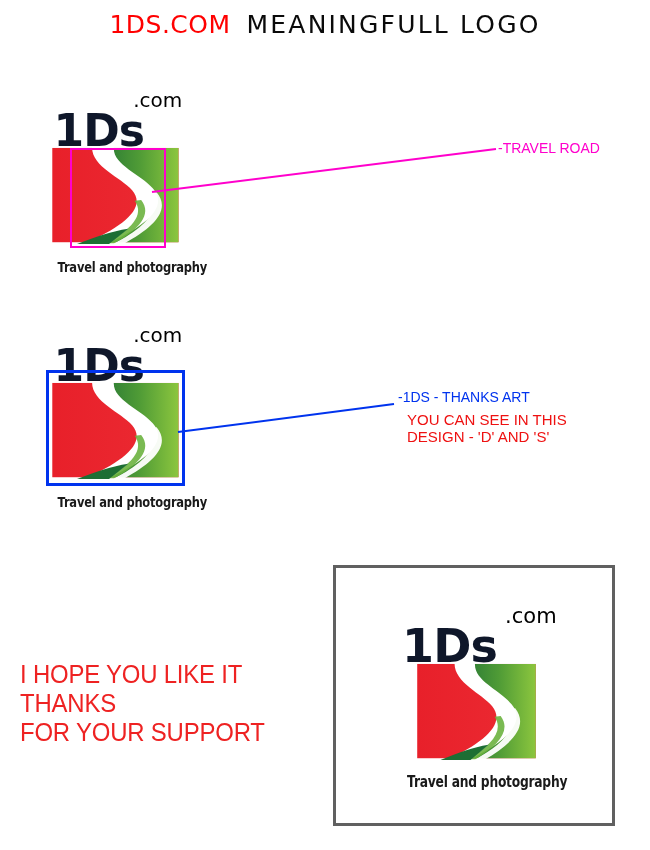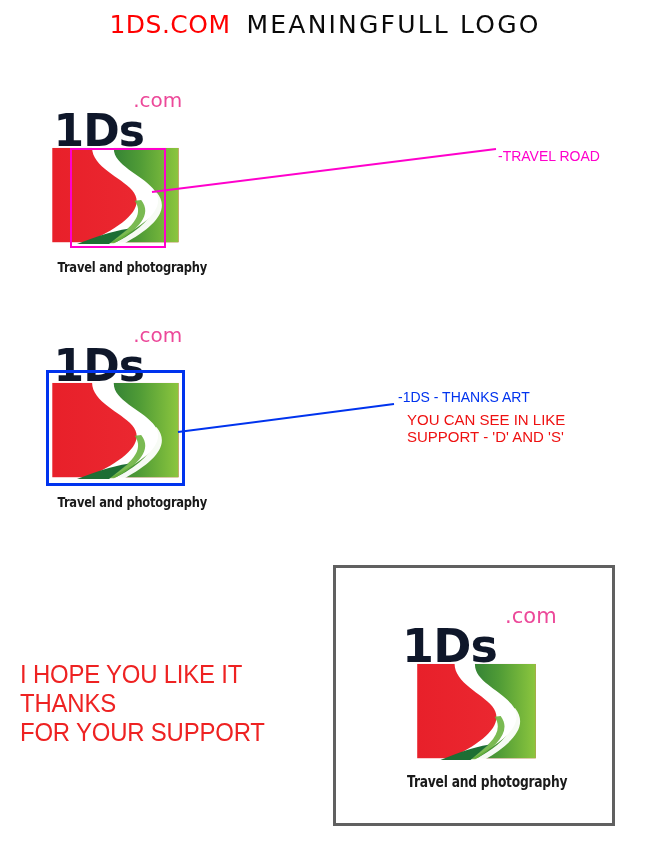--- a/index.html
+++ b/index.html
@@ -77,21 +77,21 @@
     color: #0f172a;
     line-height: 1;
     letter-spacing: -0.02em;
   }
   .wm-dotcom {
     position: absolute;
     right: 2%;
     top: 0%;
     font-family: "DejaVu Sans", sans-serif;
     font-weight: 400;
-    color: #ec4899;
+    color: #000000;
     line-height: 1;
     letter-spacing: 0em;
   }
   
   .logo-square {
     position: absolute;
     left: 4%;
     top: 31%;
     width: 92%;
     height: 52%;
@@ -120,21 +120,20 @@
     pointer-events: none;
   }
   .anno-label {
     position: absolute;
     white-space: nowrap;
     font-family: "Liberation Sans", sans-serif;
   }
   .label-magenta {
     color: #ff00cc;
     font-size: 14px;
-    margin-top: 8px;
   }
   .label-blue {
     color: #0033ee;
     font-size: 14px;
   }
   .label-red-note {
     color: #ee1111;
     font-size: 15px;
     line-height: 17px;
   }
@@ -249,22 +248,22 @@
 
   <div class="anno-box" style="left:46px; top:370px; width:133px; height:110px; border:3px solid #0033ee;"></div>
 
   <svg class="anno-line" style="left:172px; top:394px; width:230px; height:46px;" viewBox="0 0 230 46">
     <line x1="6" y1="38" x2="222" y2="10" stroke="#0033ee" stroke-width="2"></line>
   </svg>
 
   <div class="anno-label label-blue" style="left:398px; top:389px;">-1DS - THANKS ART</div>
 
   <div class="anno-label label-red-note" style="left:407px; top:411px;">
-    <div>YOU CAN SEE IN LIKE</div>
-    <div>SUPPORT - 'D' AND 'S'</div>
+    <div>YOU CAN SEE IN THIS</div>
+    <div>DESIGN - 'D' AND 'S'</div>
   </div>
 
   <div class="closing">
     <div>I HOPE YOU LIKE IT THANKS</div>
     <div>FOR YOUR SUPPORT</div>
   </div>
 
   <div class="showcase-frame">
     <div class="logo" style="left:56px; top:38px; width:168px; height:185px;">
       <div class="logo-inner">

